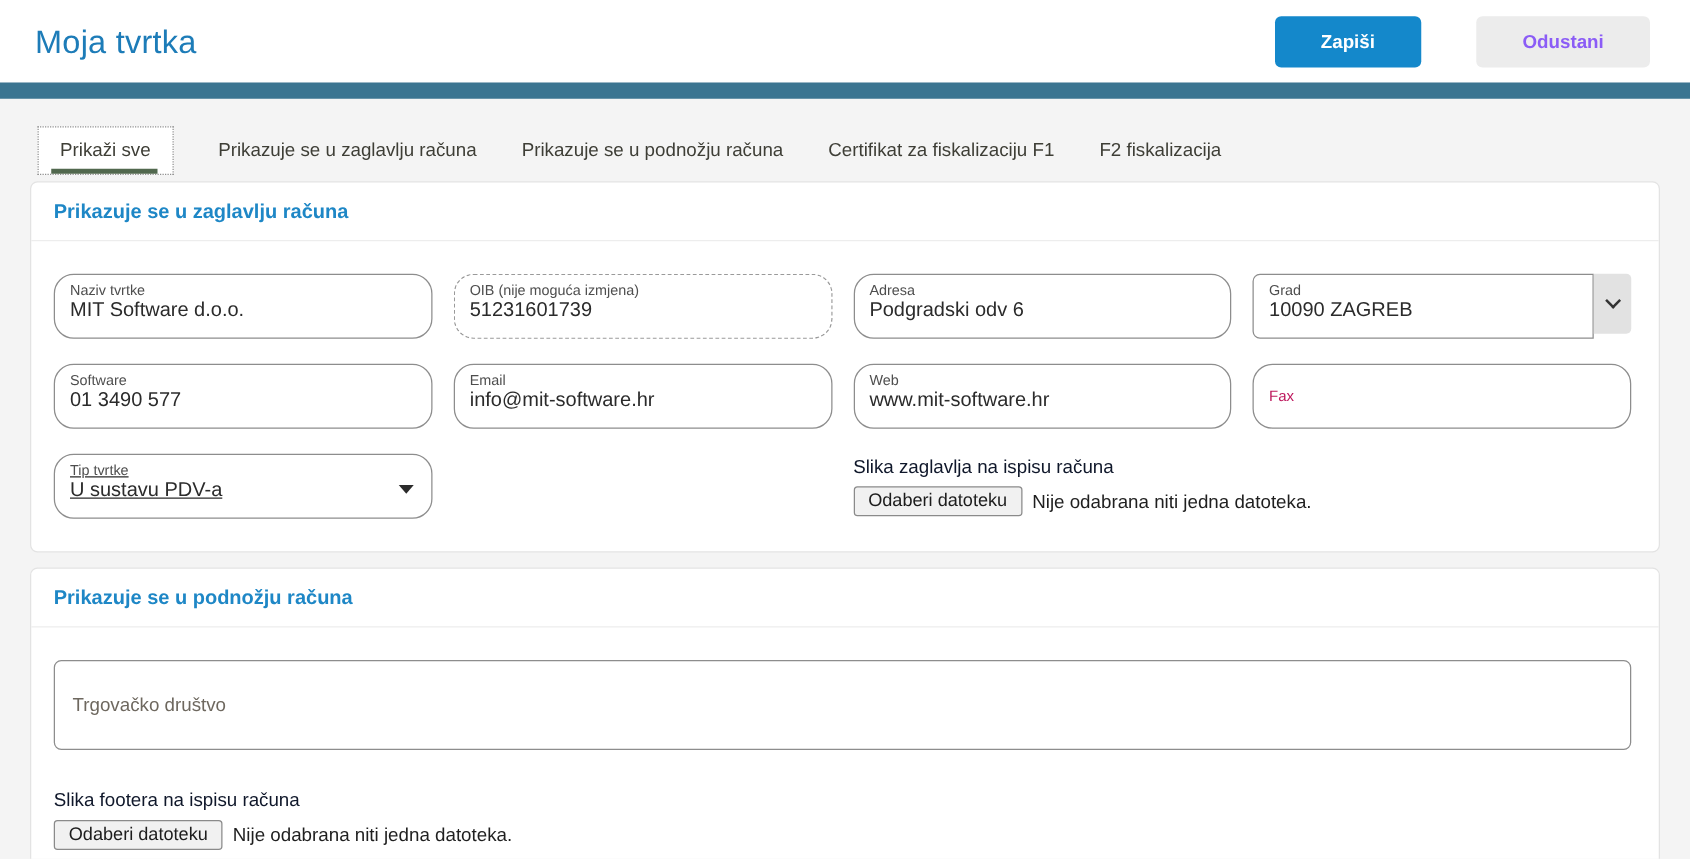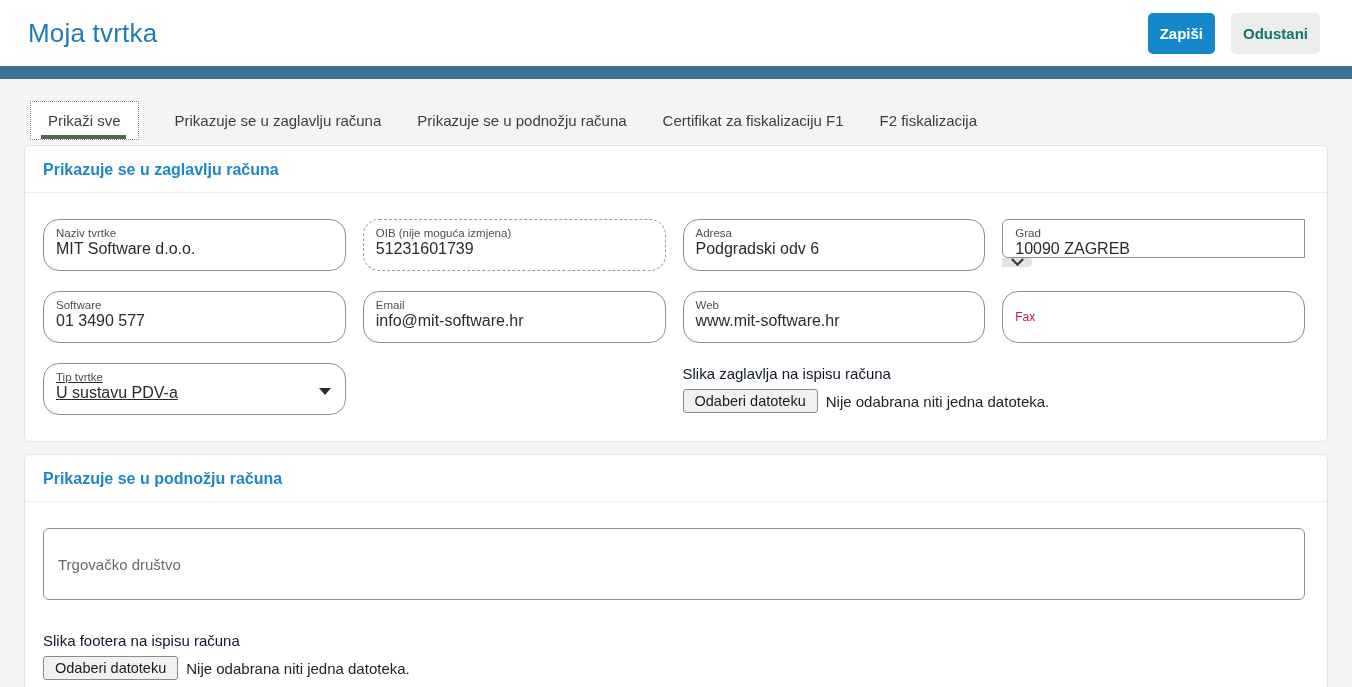--- a/index.html
+++ b/index.html
@@ -12,23 +12,23 @@
 
   
   .app-header {
     height: 66px; background: #ffffff;
     display: flex; align-items: center;
     padding: 0 32px 0 28px;
   }
   .page-title { font-size: 26px; font-weight: 400; color: #1d7cb8; letter-spacing: .2px; }
   .header-actions { margin-left: auto; display: flex; gap: 16px; }
   .btn { font-family: inherit; font-size: 15px; font-weight: 700; border: none;
-         border-radius: 5px; padding: 12px 12px; cursor: pointer; }
+         border-radius: 5px; padding: 12px 37px; cursor: pointer; }
   .btn-primary { background: #1488cb; color: #ffffff; }
-  .btn-secondary { background: #ececec; color: #0f766e; font-weight: 600; }
+  .btn-secondary { background: #ececec; color: #8b5cf6; font-weight: 600; margin-left: 28px; }
 
   .teal-bar { height: 13px; background: #3b7591; }
 
   
   .tabs { display: flex; align-items: center; gap: 36px; margin: 22px 28px 0 30px; }
   .tab { font-size: 15px; color: #3e3e36; cursor: pointer; white-space: nowrap; }
   .tab.active {
     position: relative; border: 1px dotted #8f8f8f; background: #ffffff;
     padding: 10px 17px; font-weight: 400;
   }
@@ -58,21 +58,21 @@
   .field {
     border: 1px solid #8d8d8d; border-radius: 16px; height: 52px;
     padding: 7px 12px 0 12px; background: #fff; overflow: hidden;
   }
   .field .f-label { font-size: 11.5px; color: #4e4e4e; display: block; margin-bottom: 1px; white-space: nowrap; }
   .field .f-value { font-size: 16px; color: #2b2b2b; white-space: nowrap; }
   .field.readonly { border-style: dashed; border-color: #9a9a9a; }
   .field.empty { display: flex; align-items: center; padding-top: 0; }
   .field.empty .f-label { font-size: 12px; color: #be185d; margin: 0; }
 
-  .combo { display: flex; height: 48px; flex-direction: column; }
+  .combo { display: flex; height: 48px; }
   .combo .field { flex: 1; border-radius: 6px 0 0 6px; }
   .combo-btn {
     width: 30px; background: #e2e2e2; border: none; border-radius: 0 4px 4px 0;
     display: flex; align-items: center; justify-content: center; cursor: pointer;
   }
   .chevron-down {
     width: 9px; height: 9px; border-right: 2px solid #333; border-bottom: 2px solid #333;
     transform: rotate(45deg) translate(-2px,-2px);
   }
 

